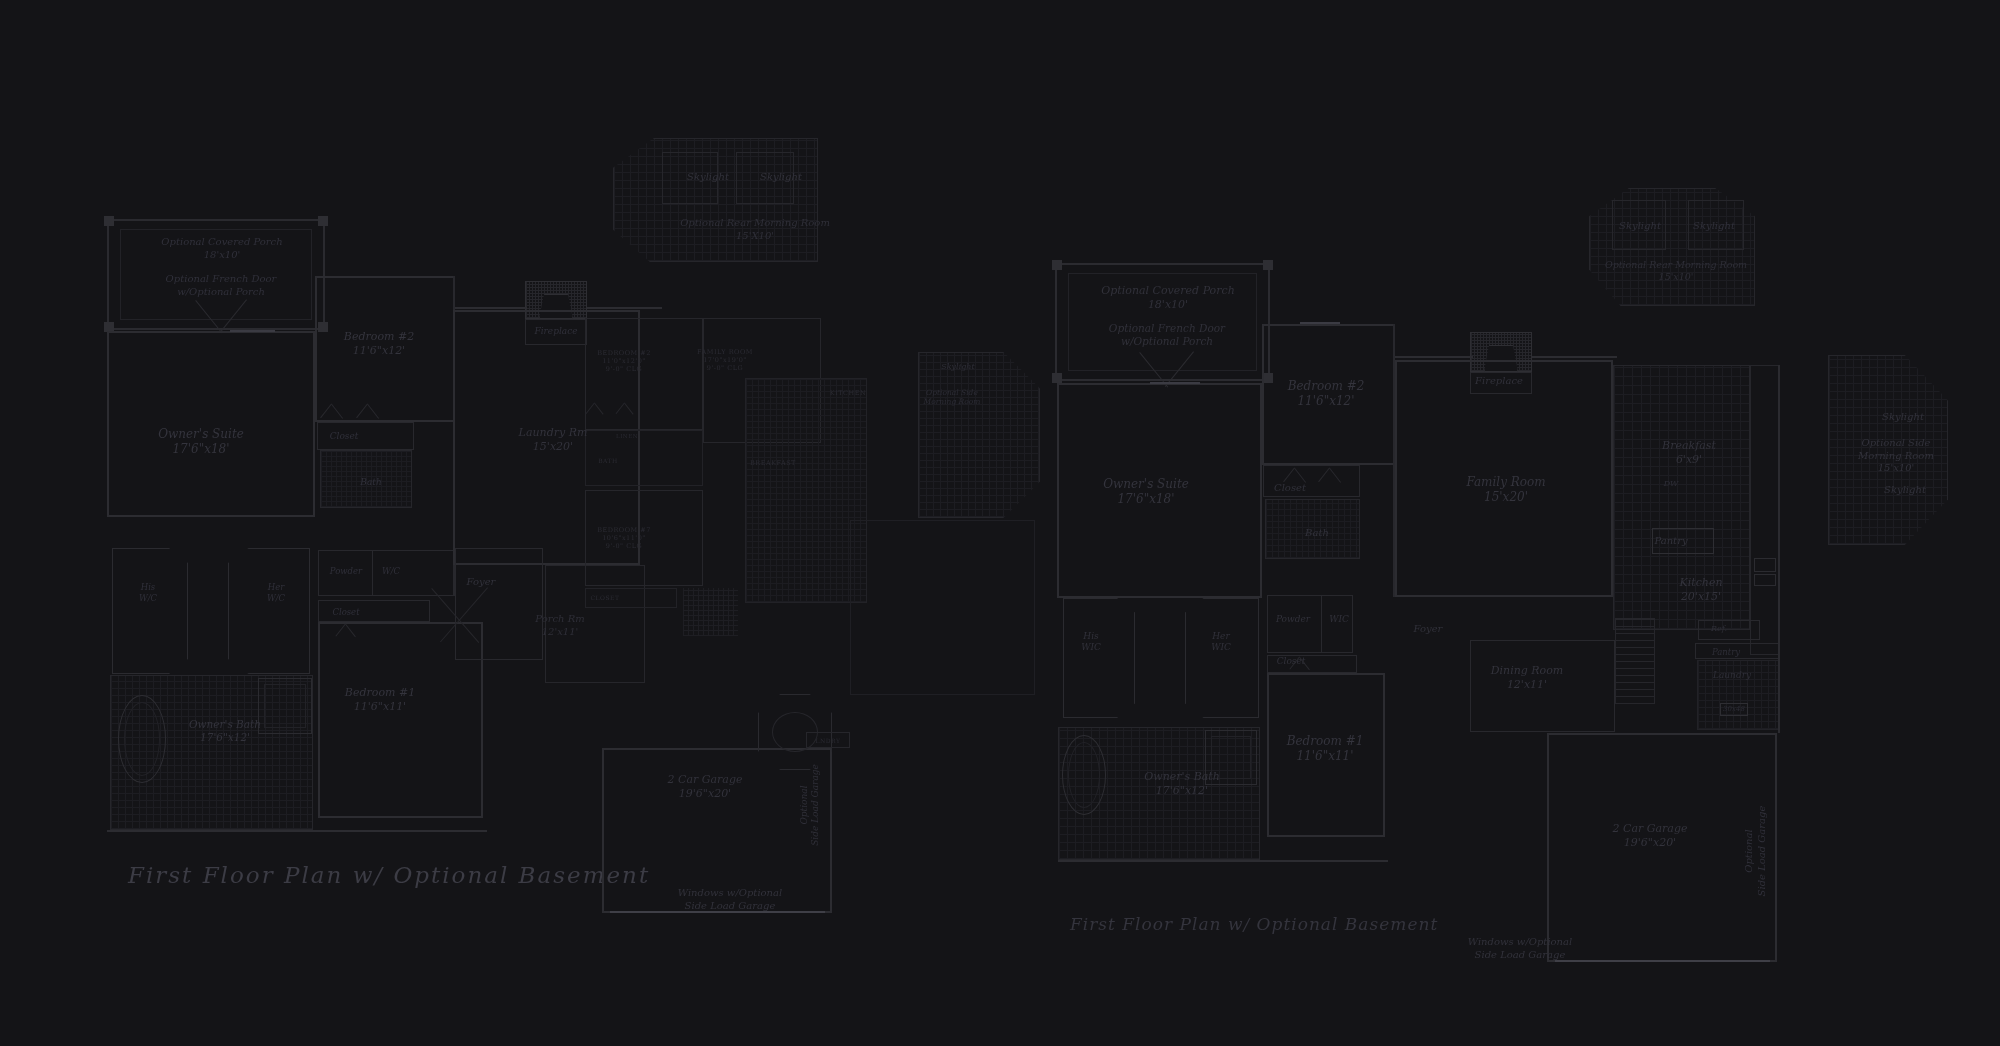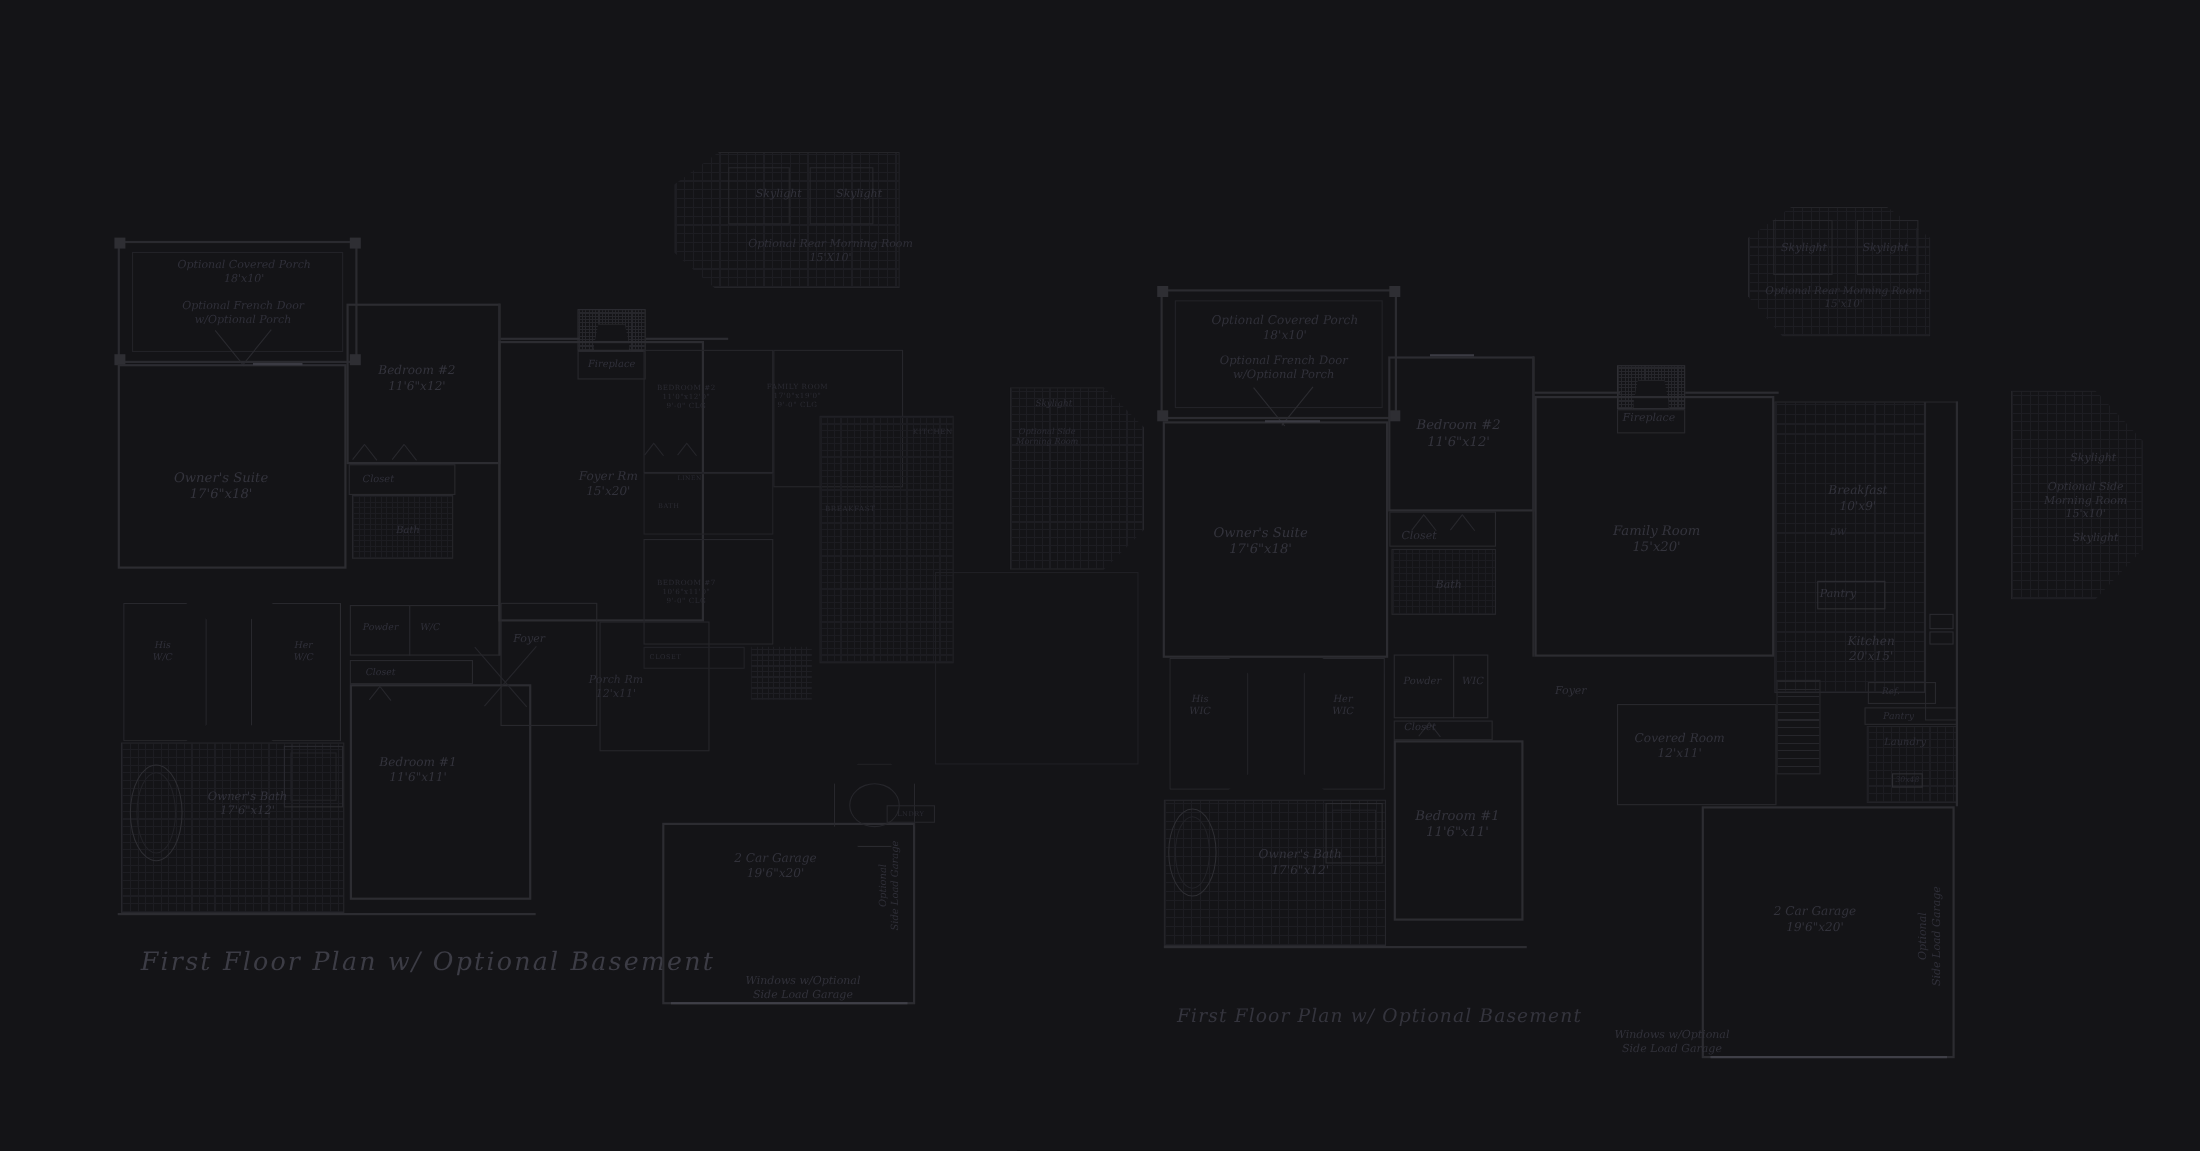--- a/index.html
+++ b/index.html
@@ -166,21 +166,21 @@
       <div>Skylight</div>
     </div>
     <div class="lbl" style="left: 781px; top: 177px; font-size: 10px; line-height: 12.5px; color: rgb(50, 50, 59); font-style: italic; transform: translate(-50%, -50%);">
       <div>Skylight</div>
     </div>
     <div class="lbl" style="left: 755px; top: 229px; font-size: 10px; line-height: 12.5px; color: rgb(47, 47, 56); font-style: italic; transform: translate(-50%, -50%);">
       <div>Optional Rear Morning Room</div>
       <div>15'X10'</div>
     </div>
     <div class="lbl" style="left: 553px; top: 440px; font-size: 11px; line-height: 13.75px; color: rgb(50, 50, 59); font-style: italic; transform: translate(-50%, -50%);">
-      <div>Foyer Rm</div>
+      <div>Laundry Rm</div>
       <div>15'x20'</div>
     </div>
     <div class="lbl" style="left: 481px; top: 582px; font-size: 10px; line-height: 12.5px; color: rgb(50, 50, 59); font-style: italic; transform: translate(-50%, -50%);">
       <div>Foyer</div>
     </div>
     <div class="lbl" style="left: 560px; top: 625px; font-size: 10px; line-height: 12.5px; color: rgb(46, 46, 55); font-style: italic; transform: translate(-50%, -50%);">
       <div>Porch Rm</div>
       <div>12'x11'</div>
     </div>
     <div class="lbl" style="left: 148px; top: 593px; font-size: 8.5px; line-height: 10.625px; color: rgb(48, 48, 58); font-style: italic; transform: translate(-50%, -50%);">
@@ -284,21 +284,21 @@
     </div>
     <div class="lbl" style="left: 1499px; top: 381px; font-size: 10px; line-height: 12.5px; color: rgb(49, 49, 58); font-style: italic; transform: translate(-50%, -50%);">
       <div>Fireplace</div>
     </div>
     <div class="lbl" style="left: 1506px; top: 490px; font-size: 12px; line-height: 15px; color: rgb(52, 52, 61); font-style: italic; transform: translate(-50%, -50%);">
       <div>Family Room</div>
       <div>15'x20'</div>
     </div>
     <div class="lbl" style="left: 1689px; top: 453px; font-size: 11px; line-height: 13.75px; color: rgb(51, 51, 60); font-style: italic; transform: translate(-50%, -50%);">
       <div>Breakfast</div>
-      <div>10'x9'</div>
+      <div>6'x9'</div>
     </div>
     <div class="lbl" style="left: 1671px; top: 484px; font-size: 8px; line-height: 10px; color: rgb(46, 46, 55); font-style: italic; transform: translate(-50%, -50%);">
       <div>DW</div>
     </div>
     <div class="lbl" style="left: 1671px; top: 541px; font-size: 10px; line-height: 12.5px; color: rgb(51, 51, 60); font-style: italic; transform: translate(-50%, -50%);">
       <div>Pantry</div>
     </div>
     <div class="lbl" style="left: 1701px; top: 590px; font-size: 11px; line-height: 13.75px; color: rgb(51, 51, 60); font-style: italic; transform: translate(-50%, -50%);">
       <div>Kitchen</div>
       <div>20'x15'</div>
@@ -346,21 +346,21 @@
       <div>11'6"x11'</div>
     </div>
     <div class="lbl" style="left: 1182px; top: 784px; font-size: 11px; line-height: 13.75px; color: rgb(51, 51, 60); font-style: italic; transform: translate(-50%, -50%);">
       <div>Owner's Bath</div>
       <div>17'6"x12'</div>
     </div>
     <div class="lbl" style="left: 1428px; top: 629px; font-size: 10px; line-height: 12.5px; color: rgb(49, 49, 58); font-style: italic; transform: translate(-50%, -50%);">
       <div>Foyer</div>
     </div>
     <div class="lbl" style="left: 1527px; top: 678px; font-size: 11px; line-height: 13.75px; color: rgb(51, 51, 60); font-style: italic; transform: translate(-50%, -50%);">
-      <div>Covered Room</div>
+      <div>Dining Room</div>
       <div>12'x11'</div>
     </div>
     <div class="lbl" style="left: 1719px; top: 629px; font-size: 8px; line-height: 10px; color: rgb(46, 46, 55); font-style: italic; transform: translate(-50%, -50%);">
       <div>Ref.</div>
     </div>
     <div class="lbl" style="left: 1726px; top: 652px; font-size: 8.5px; line-height: 10.625px; color: rgb(46, 46, 55); font-style: italic; transform: translate(-50%, -50%);">
       <div>Pantry</div>
     </div>
     <div class="lbl" style="left: 1732px; top: 676px; font-size: 9px; line-height: 11.25px; color: rgb(46, 46, 55); font-style: italic; transform: translate(-50%, -50%);">
       <div>Laundry</div>

